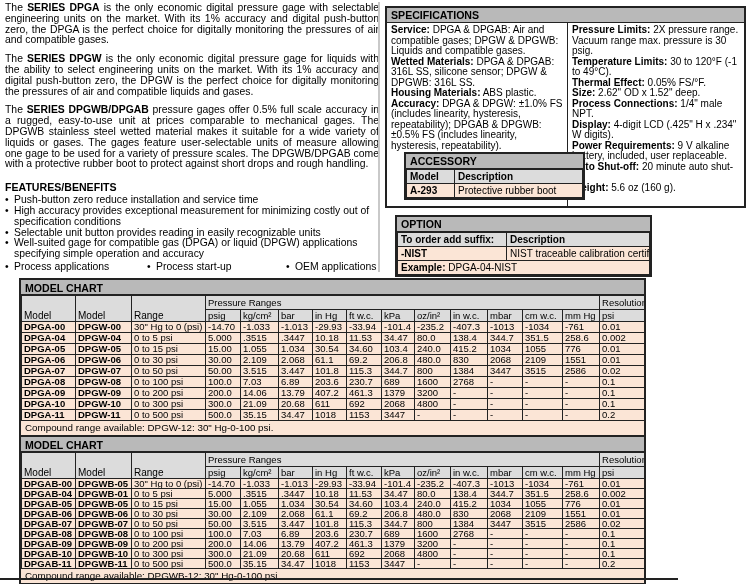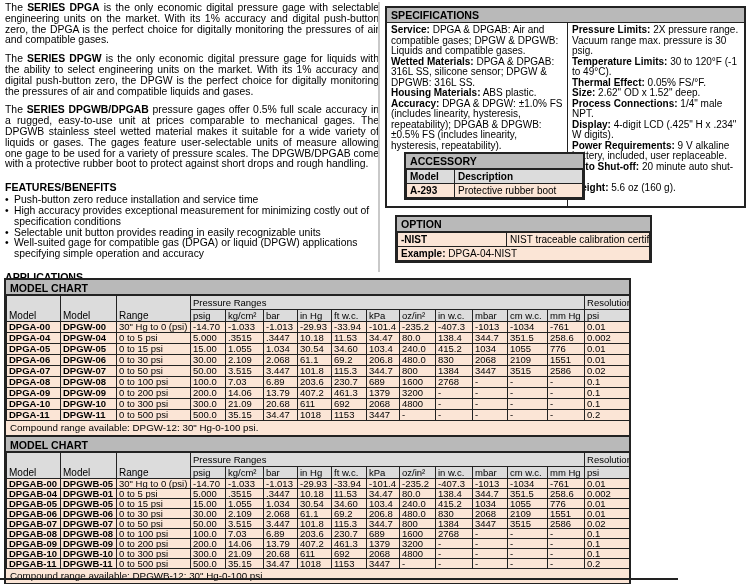--- a/index.html
+++ b/index.html
@@ -34,21 +34,21 @@
   #accessory { left:404px; top:152px; width:181px; }
   #option    { left:385px; top:215px; width:257px;margin-left:10px; }
   table.mini { width:100%; border-collapse:collapse; font-size:10px; table-layout:fixed; }
   table.mini th, table.mini td { border:1px solid #222; padding:1px 3px; text-align:left; font-weight:normal; height:13px; overflow:hidden; white-space:nowrap; }
   table.mini th { background:#dcdcdc; font-weight:bold; }
   table.mini td.key { font-weight:bold; }
   table.mini td { background:#fbe5d6; }
   #accessory col.c1 { width:48px; }
   #option col.c1 { width:109px; }
   
-  .chart { position:absolute; left:4px; width:627px; border:2px solid #222; background:#5eead4; }
+  .chart { position:absolute; left:19px; width:627px; border:2px solid #222; background:#5eead4; }
   #chart1 { top:278px; }
   #chart2 { top:435px; }
   .chart-title { background:#b9b9b9; font-weight:bold; font-size:10.6px; padding:2px 4px 1px; border-bottom:1px solid #222; height:15px; }
   table.ct { width:100%; border-collapse:collapse; table-layout:fixed; font-size:9.5px; }
   .ct th, .ct td { border:1px solid #222; padding:0 2px; text-align:left; overflow:hidden; white-space:nowrap; }
   .ct th { background:#dcdcdc; font-weight:normal; }
   .ct tr.rowA th { height:14px; }
   .ct tr.rowB th { height:12px; }
   .ct th.rspan { vertical-align:bottom; font-size:10px; }
   .ct td { background:#fbe5d6; height:10px; line-height:10px; }
@@ -66,21 +66,20 @@
   <p><span>The </span><b>SERIES DPGWB/DPGAB</b><span> pressure gages offer 0.5% full scale accuracy in a rugged, easy-to-use unit at prices comparable to mechanical gages. The DPGWB stainless steel wetted material makes it suitable for a wide variety of liquids or gases. The gages feature user-selectable units of measure allowing one gage to be used for a variety of pressure scales. The DPGWB/DPGAB come with a protective rubber boot to protect against short drops and rough handling.</span></p>
 
   <div class="sec-title">FEATURES/BENEFITS</div>
   <ul class="blist">
     <li>Push-button zero reduce installation and service time</li>
     <li>High accuracy provides exceptional measurement for minimizing costly out of specification conditions</li>
     <li>Selectable unit button provides reading in easily recognizable units</li>
     <li>Well-suited gage for compatible gas (DPGA) or liquid (DPGW) applications specifying simple operation and accuracy</li>
   </ul>
 
-  <div class="sec-title">APPLICATIONS</div>
   <div class="apps-row">
     <span class="app">Process applications</span>
     <span class="app">Process start-up</span>
     <span class="app">OEM applications</span>
   </div>
 </div>
 
 <div class="divider-v"></div>
 
 <div id="specs" class="panel">
@@ -127,20 +126,24 @@
 </div>
 
 <div id="option" class="panel">
   <div class="box-title">OPTION</div>
   <table class="mini">
     <colgroup>
         <col class="c1">
         <col>
       </colgroup>
     <tbody>
+        <tr>
+      <th>To order add suffix:</th>
+      <th>Description</th>
+    </tr>
     <tr>
       <td class="key">-NIST</td>
       <td>NIST traceable calibration certificate</td>
     </tr>
     <tr>
       <td colspan="2"><b>Example:</b><span> DPGA-04-NIST</span></td>
     </tr>
   </tbody>
     </table>
 </div>

